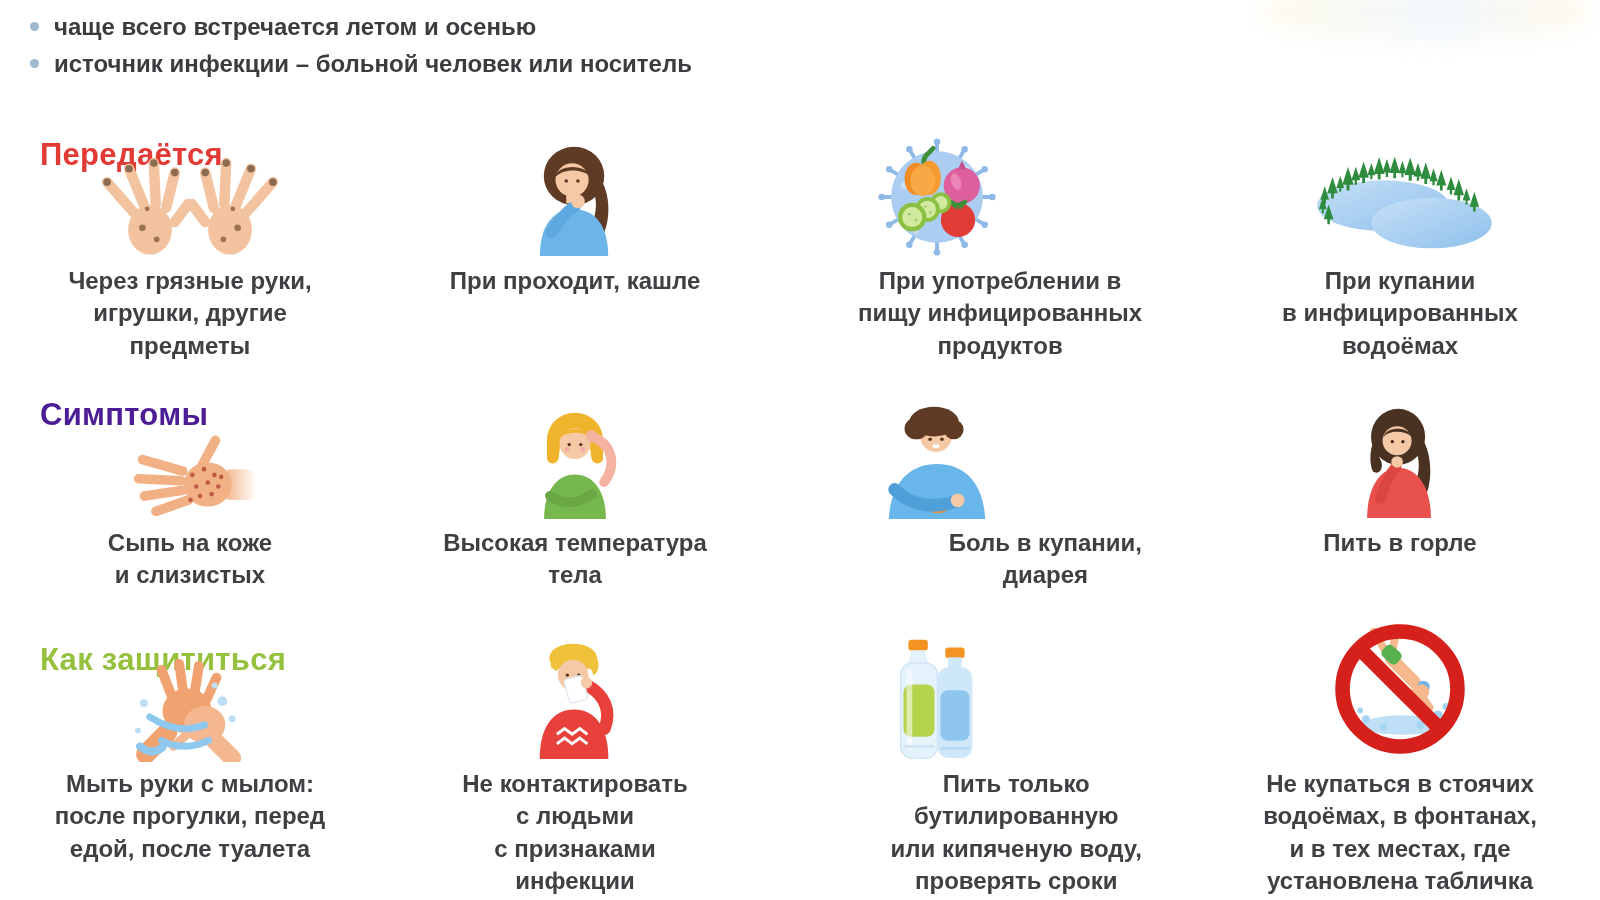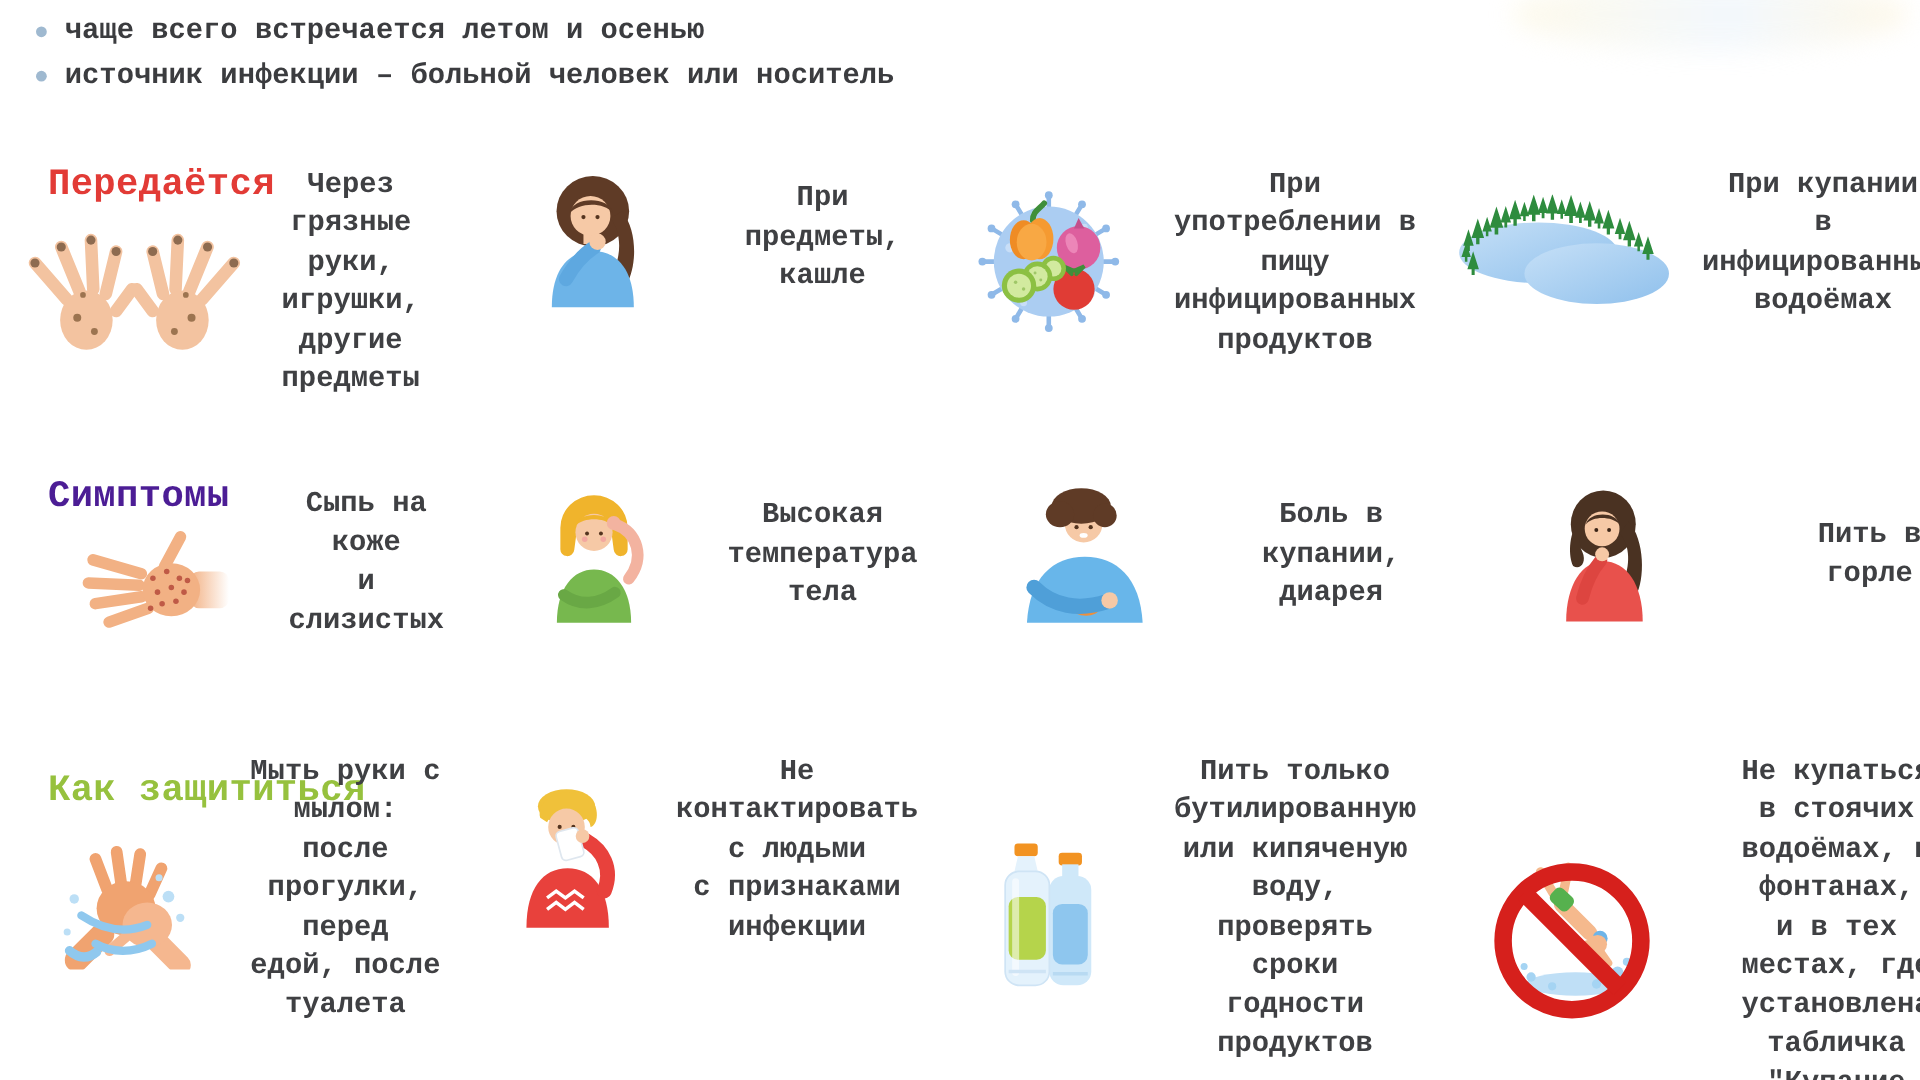--- a/index.html
+++ b/index.html
@@ -1,34 +1,34 @@
 <!DOCTYPE html>
 <html lang="ru"><head>
 <meta charset="utf-8">
 <style>
   html,body{margin:0;padding:0;background:#ffffff;}
   .poster{position:relative;width:1600px;height:900px;background:#ffffff;overflow:hidden;
-          font-family:Liberation Mono, monospace;color:#3f4043;}
+          font-family:Liberation Sans, sans-serif;color:#3f4043;}
   
   .corner-remnant{position:absolute;right:10px;top:-18px;width:330px;height:60px;border-radius:50%;
           background:linear-gradient(90deg,#fdf6dc 0%,#eaf3fb 55%,#fdf3d8 100%);
           filter:blur(10px);opacity:.55;}
   
   .intro{position:absolute;left:30px;top:12px;list-style:none;margin:0;padding:0;}
   .intro li{display:flex;align-items:flex-start;gap:15px;margin-bottom:8px;}
   .dot{flex:none;width:9px;height:9px;border-radius:50%;background:#9fb9d0;margin-top:10px;}
   .btxt{font-size:24px;font-weight:700;color:#3b3c3f;line-height:1.22;}
   
   .row{position:absolute;left:0;width:1600px;}
   .r1{top:125px;} .r2{top:385px;} .r3{top:612px;}
   .heading{position:absolute;left:28px;top:0;margin:12px;font-size:31px;font-weight:800;letter-spacing:.3px;}
   .r3 .heading{top:18px;}
   .h-red{color:#e23b36;} .h-blue{color:#4c1d95;text-align:right;} .h-green{color:#96c13e;}
-  .item{position:absolute;display:flex;align-items:center;}
-  .c1{left:10px;width:360px;} .c2{left:385px;width:380px;} .c3{left:770px;width:410px;} .c4{left:1180px;width:440px;}
+  .item{position:absolute;display:flex;flex-direction:column;align-items:center;}
+  .c1{left:10px;width:360px;} .c2{left:385px;width:380px;} .c3{left:732px;width:410px;align-items:flex-end;} .c4{left:1180px;width:440px;}
   .r1 .item{top:8px;} .r2 .item{top:14px;} .r3 .item{top:10px;}
   .iconbox{display:flex;align-items:flex-end;justify-content:center;width:100%;}
   .r1 .iconbox{height:126px;} .r2 .iconbox{height:122px;} .r3 .iconbox{height:140px;}
   .label{margin:6px 0 0;font-size:24px;font-weight:700;line-height:1.35;color:#3f4043;
          text-align:center;white-space:pre-line;}
 </style>
 </head>
 <body>
 
 <div class="poster">
@@ -98,21 +98,21 @@
           <rect x="51" y="56" width="13" height="12" fill="#f6c9a6"></rect>
           <circle cx="57" cy="44" r="17" fill="#f6c9a6"></circle>
           <path d="M39,42 C41,27 73,27 76,41 C68,32 47,32 39,42 Z" fill="#5f3b26"></path>
           <circle cx="51" cy="45" r="1.8" fill="#54341f"></circle>
             <circle cx="63" cy="45" r="1.8" fill="#54341f"></circle>
           <path d="M24,122 C24,90 38,74 59,74 C80,74 94,90 94,122 Z" fill="#6db4e8"></path>
           <path d="M36,98 C44,84 52,76 60,71" stroke="#5ea8e0" stroke-width="12" stroke-linecap="round" fill="none"></path>
           <circle cx="63" cy="66" r="7" fill="#f6c9a6"></circle>
         </svg>
       </div>
-      <p class="label">При предметы, кашле</p>
+      <p class="label">При проходит, кашле</p>
     </div>
 
     <div class="item c3">
       <div class="iconbox">
         <svg viewBox="0 0 132 128" width="126" height="124">
           <g stroke="#8fb9e8" stroke-width="4" stroke-linecap="round">
             <line x1="114" y1="64" x2="124" y2="64"></line>
               <line x1="107.6" y1="88" x2="116" y2="93"></line>
             <line x1="90" y1="105.6" x2="95" y2="114"></line>
               <line x1="66" y1="112" x2="66" y2="122"></line>

